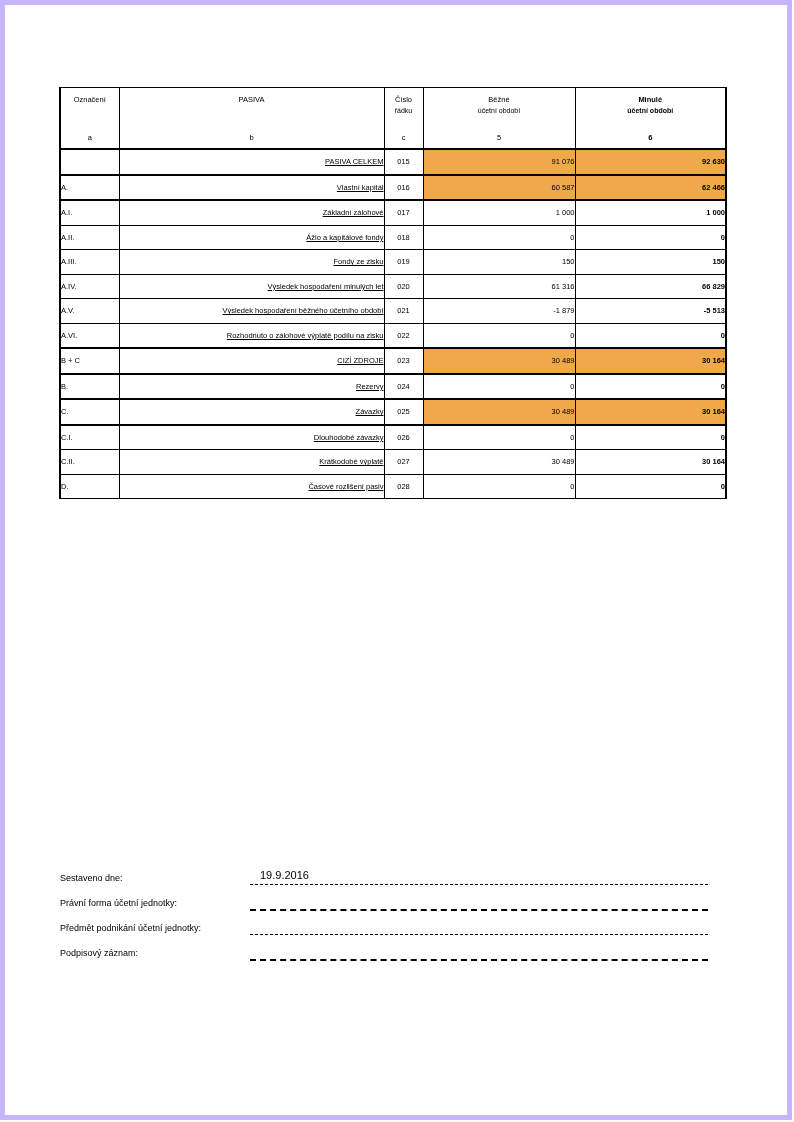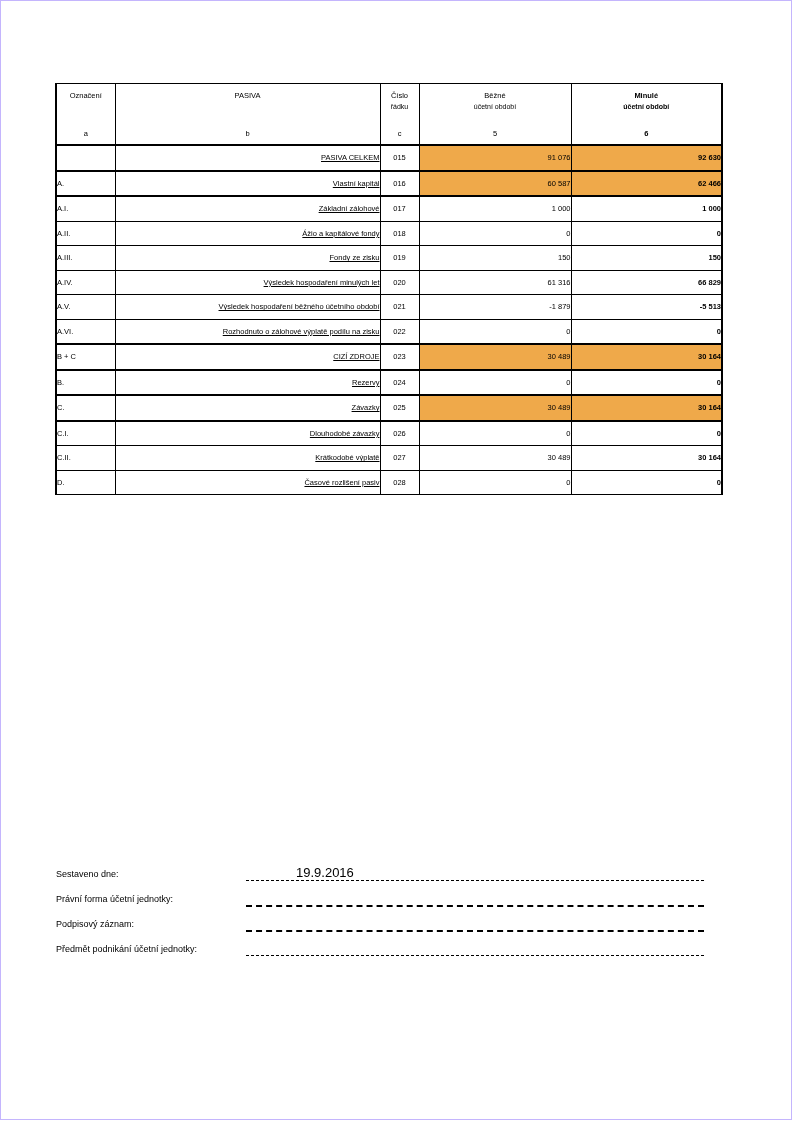--- a/index.html
+++ b/index.html
@@ -14,21 +14,21 @@
     color: #000000;
     position: relative;
     overflow: hidden;
   }
   .page {
     position: absolute;
     left: 0;
     top: 0;
     width: 792px;
     height: 1120px;
-    border: 1px solid #c4b5fd;
+    border: 5px solid #c4b5fd;
     box-sizing: border-box;
     background: #ffffff;
   }
 
   
   .sheet {
     position: absolute;
     left: 54px;
     top: 82px;
     width: 666px;
@@ -127,22 +127,21 @@
     top: 17px;
     border-top: 1px dashed #000000;
   }
   .fline.bold-line {
     border-top: 2px dashed #000000;
   }
   .fvalue {
     position: absolute;
     left: 200px;
     top: 2px;
-    font-size: 13px;
-    margin-left: 40px;
+    font-size: 11px;
   }
 </style>
 </head>
 <body>
 
 <div class="page">
 
   <table class="sheet">
     <colgroup>
       <col class="col-a">
@@ -291,24 +290,24 @@
         <div class="flabel">Sestaveno dne:</div>
         <div class="fvalue">19.9.2016</div>
         <div class="fline"></div>
       </div>
       <div class="frow">
         <div class="flabel">Právní forma účetní jednotky:</div>
         <div class="fvalue"></div>
         <div class="fline bold-line"></div>
       </div>
       <div class="frow">
+        <div class="flabel">Předmět podnikání účetní jednotky:</div>
+        <div class="fvalue"></div>
+        <div class="fline"></div>
+      </div>
+      <div class="frow">
         <div class="flabel">Podpisový záznam:</div>
         <div class="fvalue"></div>
         <div class="fline bold-line"></div>
       </div>
-      <div class="frow">
-        <div class="flabel">Předmět podnikání účetní jednotky:</div>
-        <div class="fvalue"></div>
-        <div class="fline"></div>
-      </div>
     </div>
 
 </div>
 
 </body></html>

